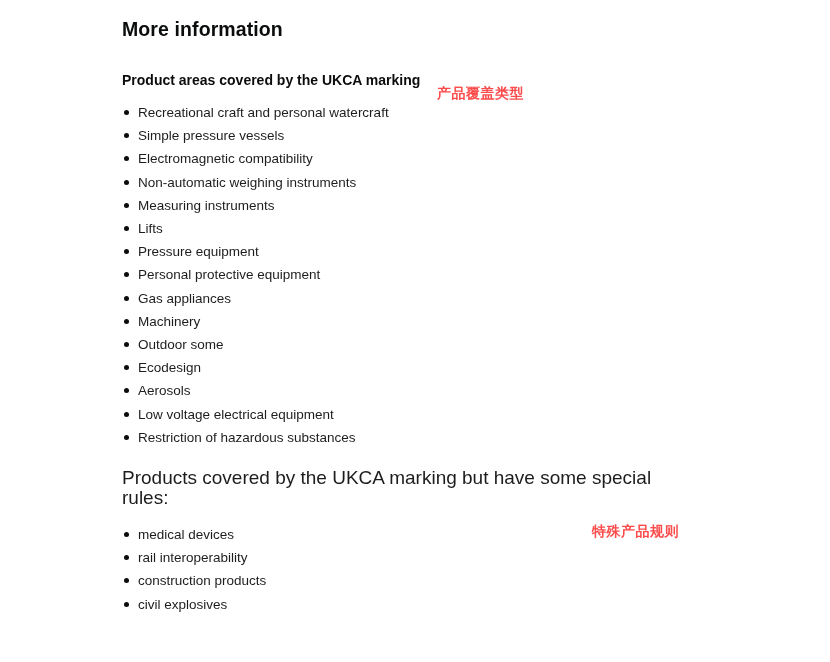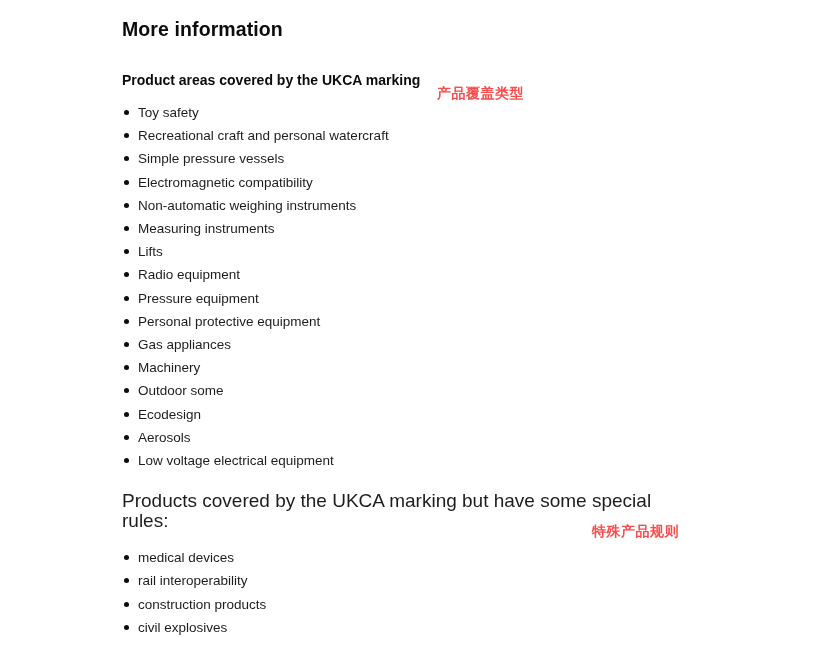--- a/index.html
+++ b/index.html
@@ -72,36 +72,35 @@
 </style>
 </head>
 <body>
 
 <div class="content">
   <h1 class="page-title">More information</h1>
 
   <h2 class="section-heading">Product areas covered by the UKCA marking</h2>
 
   <ul class="bullet-list">
-    <li>Toy safety</li>
     <li>Recreational craft and personal watercraft</li>
     <li>Simple pressure vessels</li>
     <li>Electromagnetic compatibility</li>
     <li>Non-automatic weighing instruments</li>
     <li>Measuring instruments</li>
     <li>Lifts</li>
-    <li>Radio equipment</li>
     <li>Pressure equipment</li>
     <li>Personal protective equipment</li>
     <li>Gas appliances</li>
     <li>Machinery</li>
     <li>Outdoor some</li>
     <li>Ecodesign</li>
     <li>Aerosols</li>
     <li>Low voltage electrical equipment</li>
+    <li>Restriction of hazardous substances</li>
   </ul>
 
   <p class="intro-paragraph">Products covered by the UKCA marking but have some special rules:</p>
 
   <ul class="bullet-list second">
     <li>medical devices</li>
     <li>rail interoperability</li>
     <li>construction products</li>
     <li>civil explosives</li>
   </ul>

